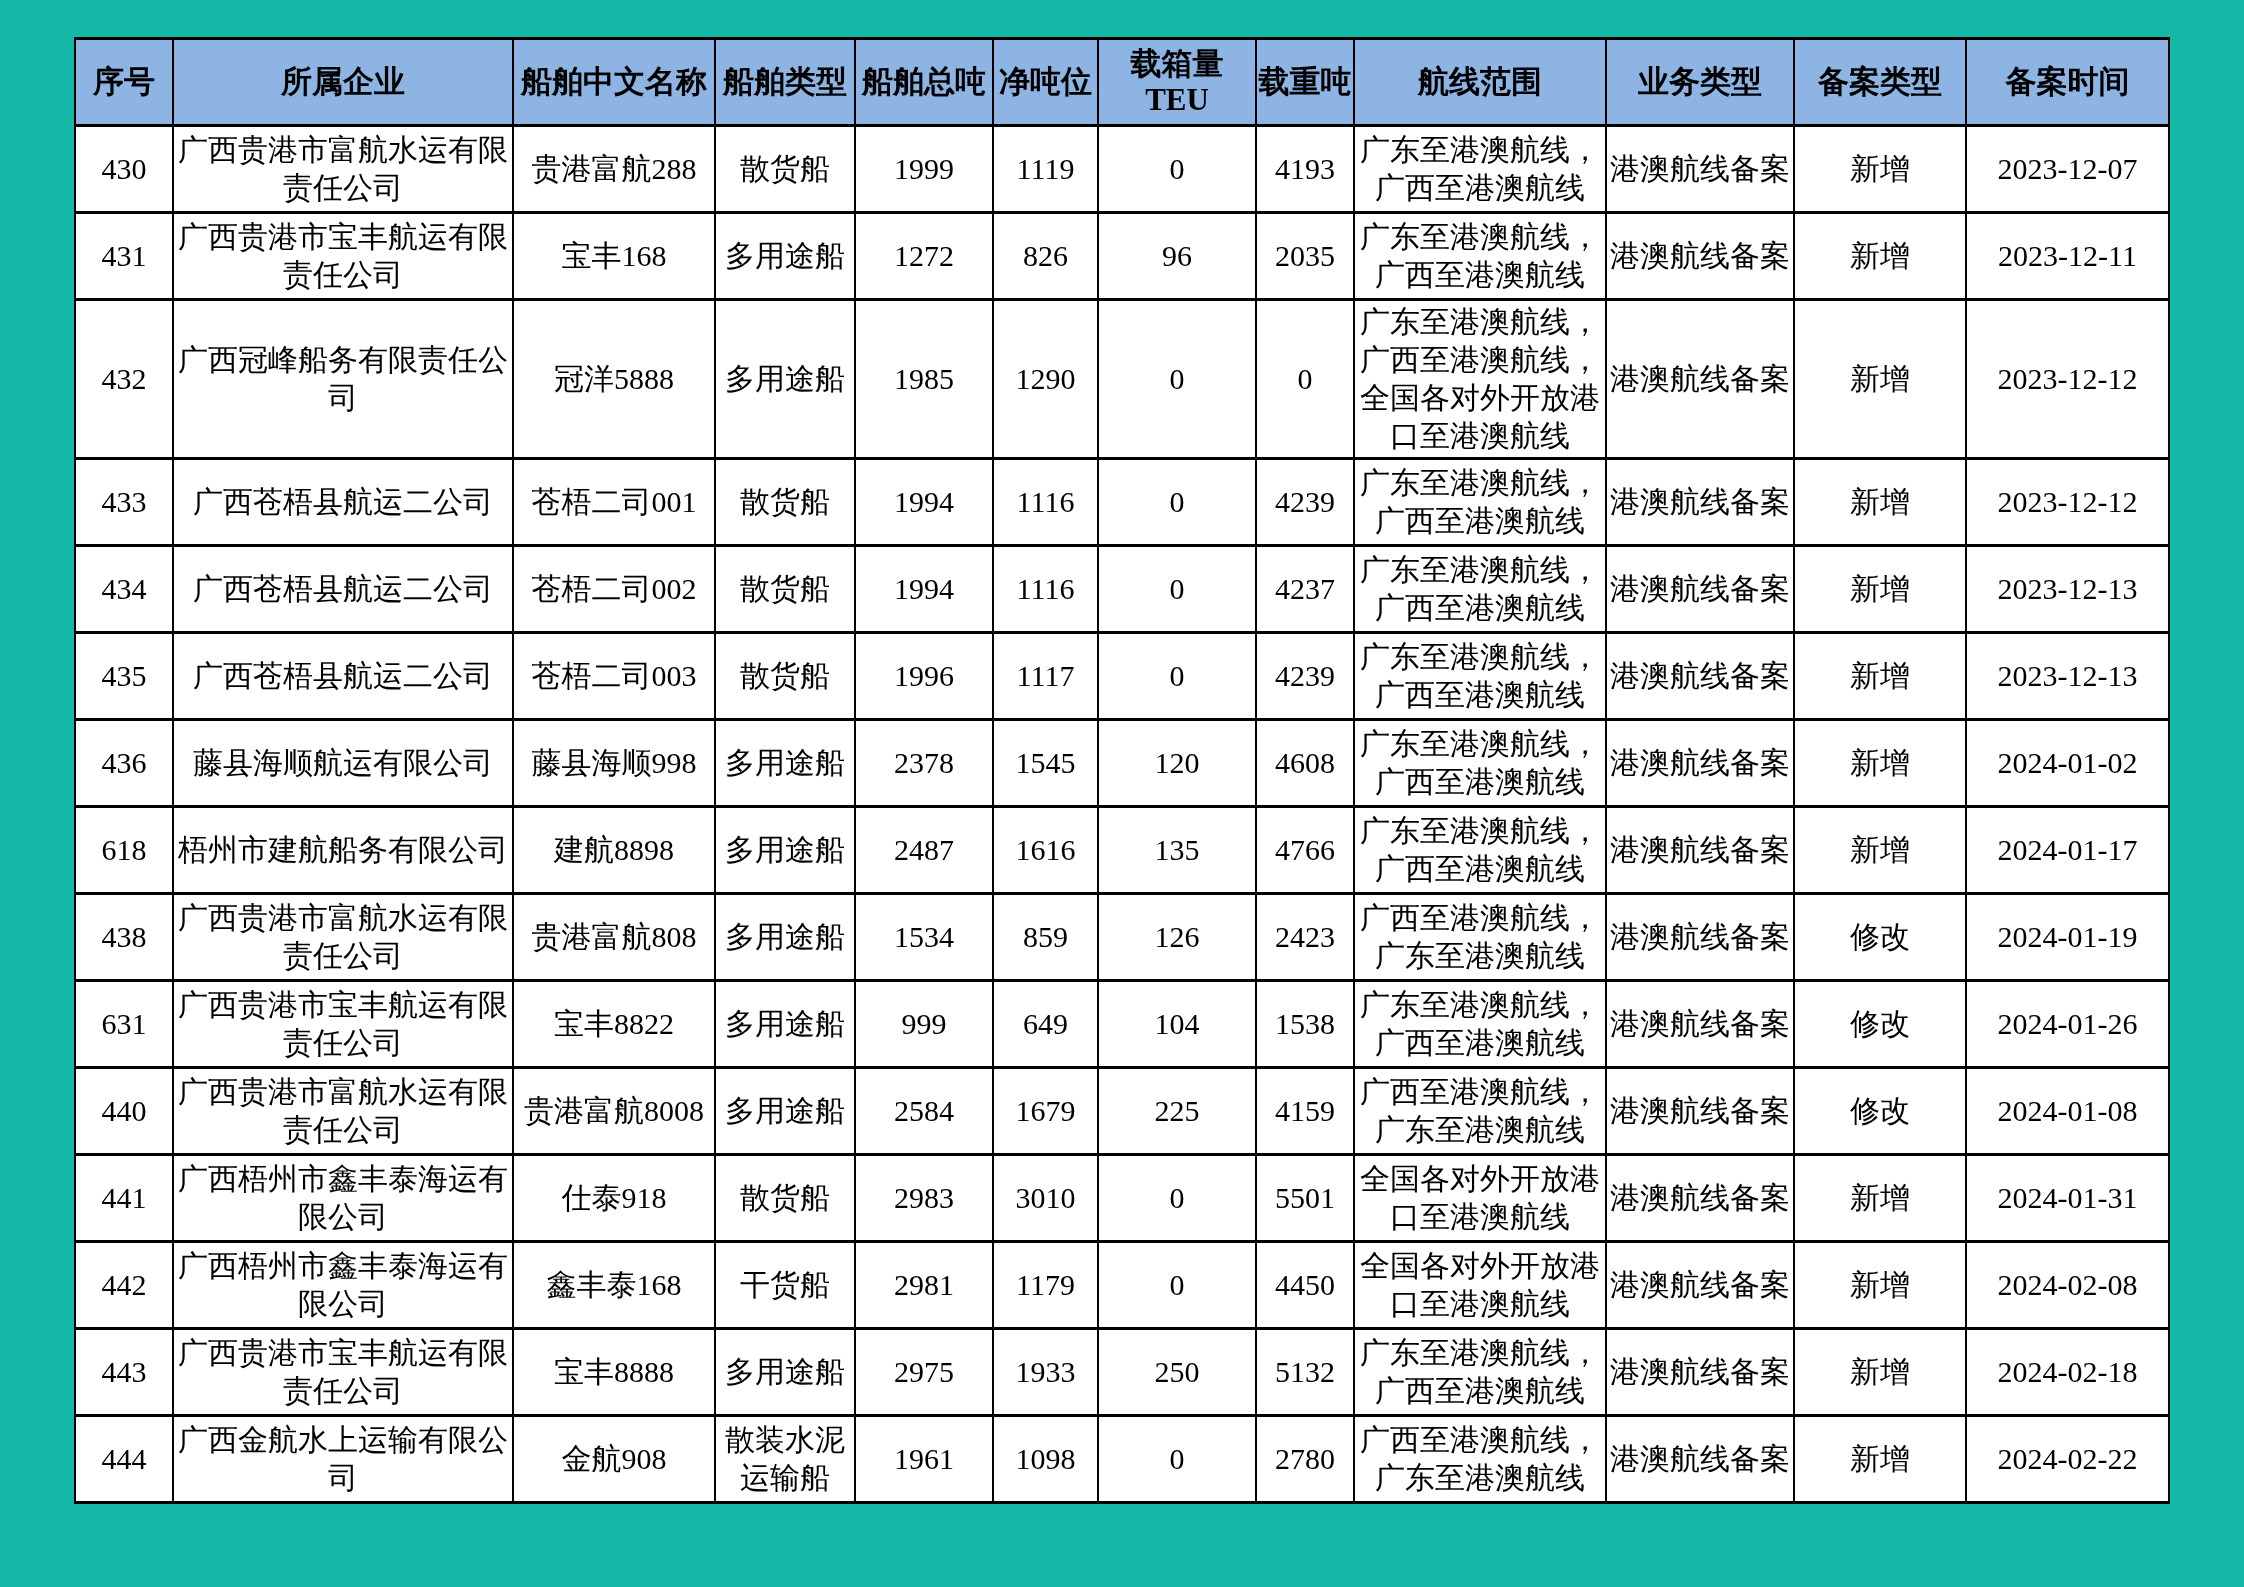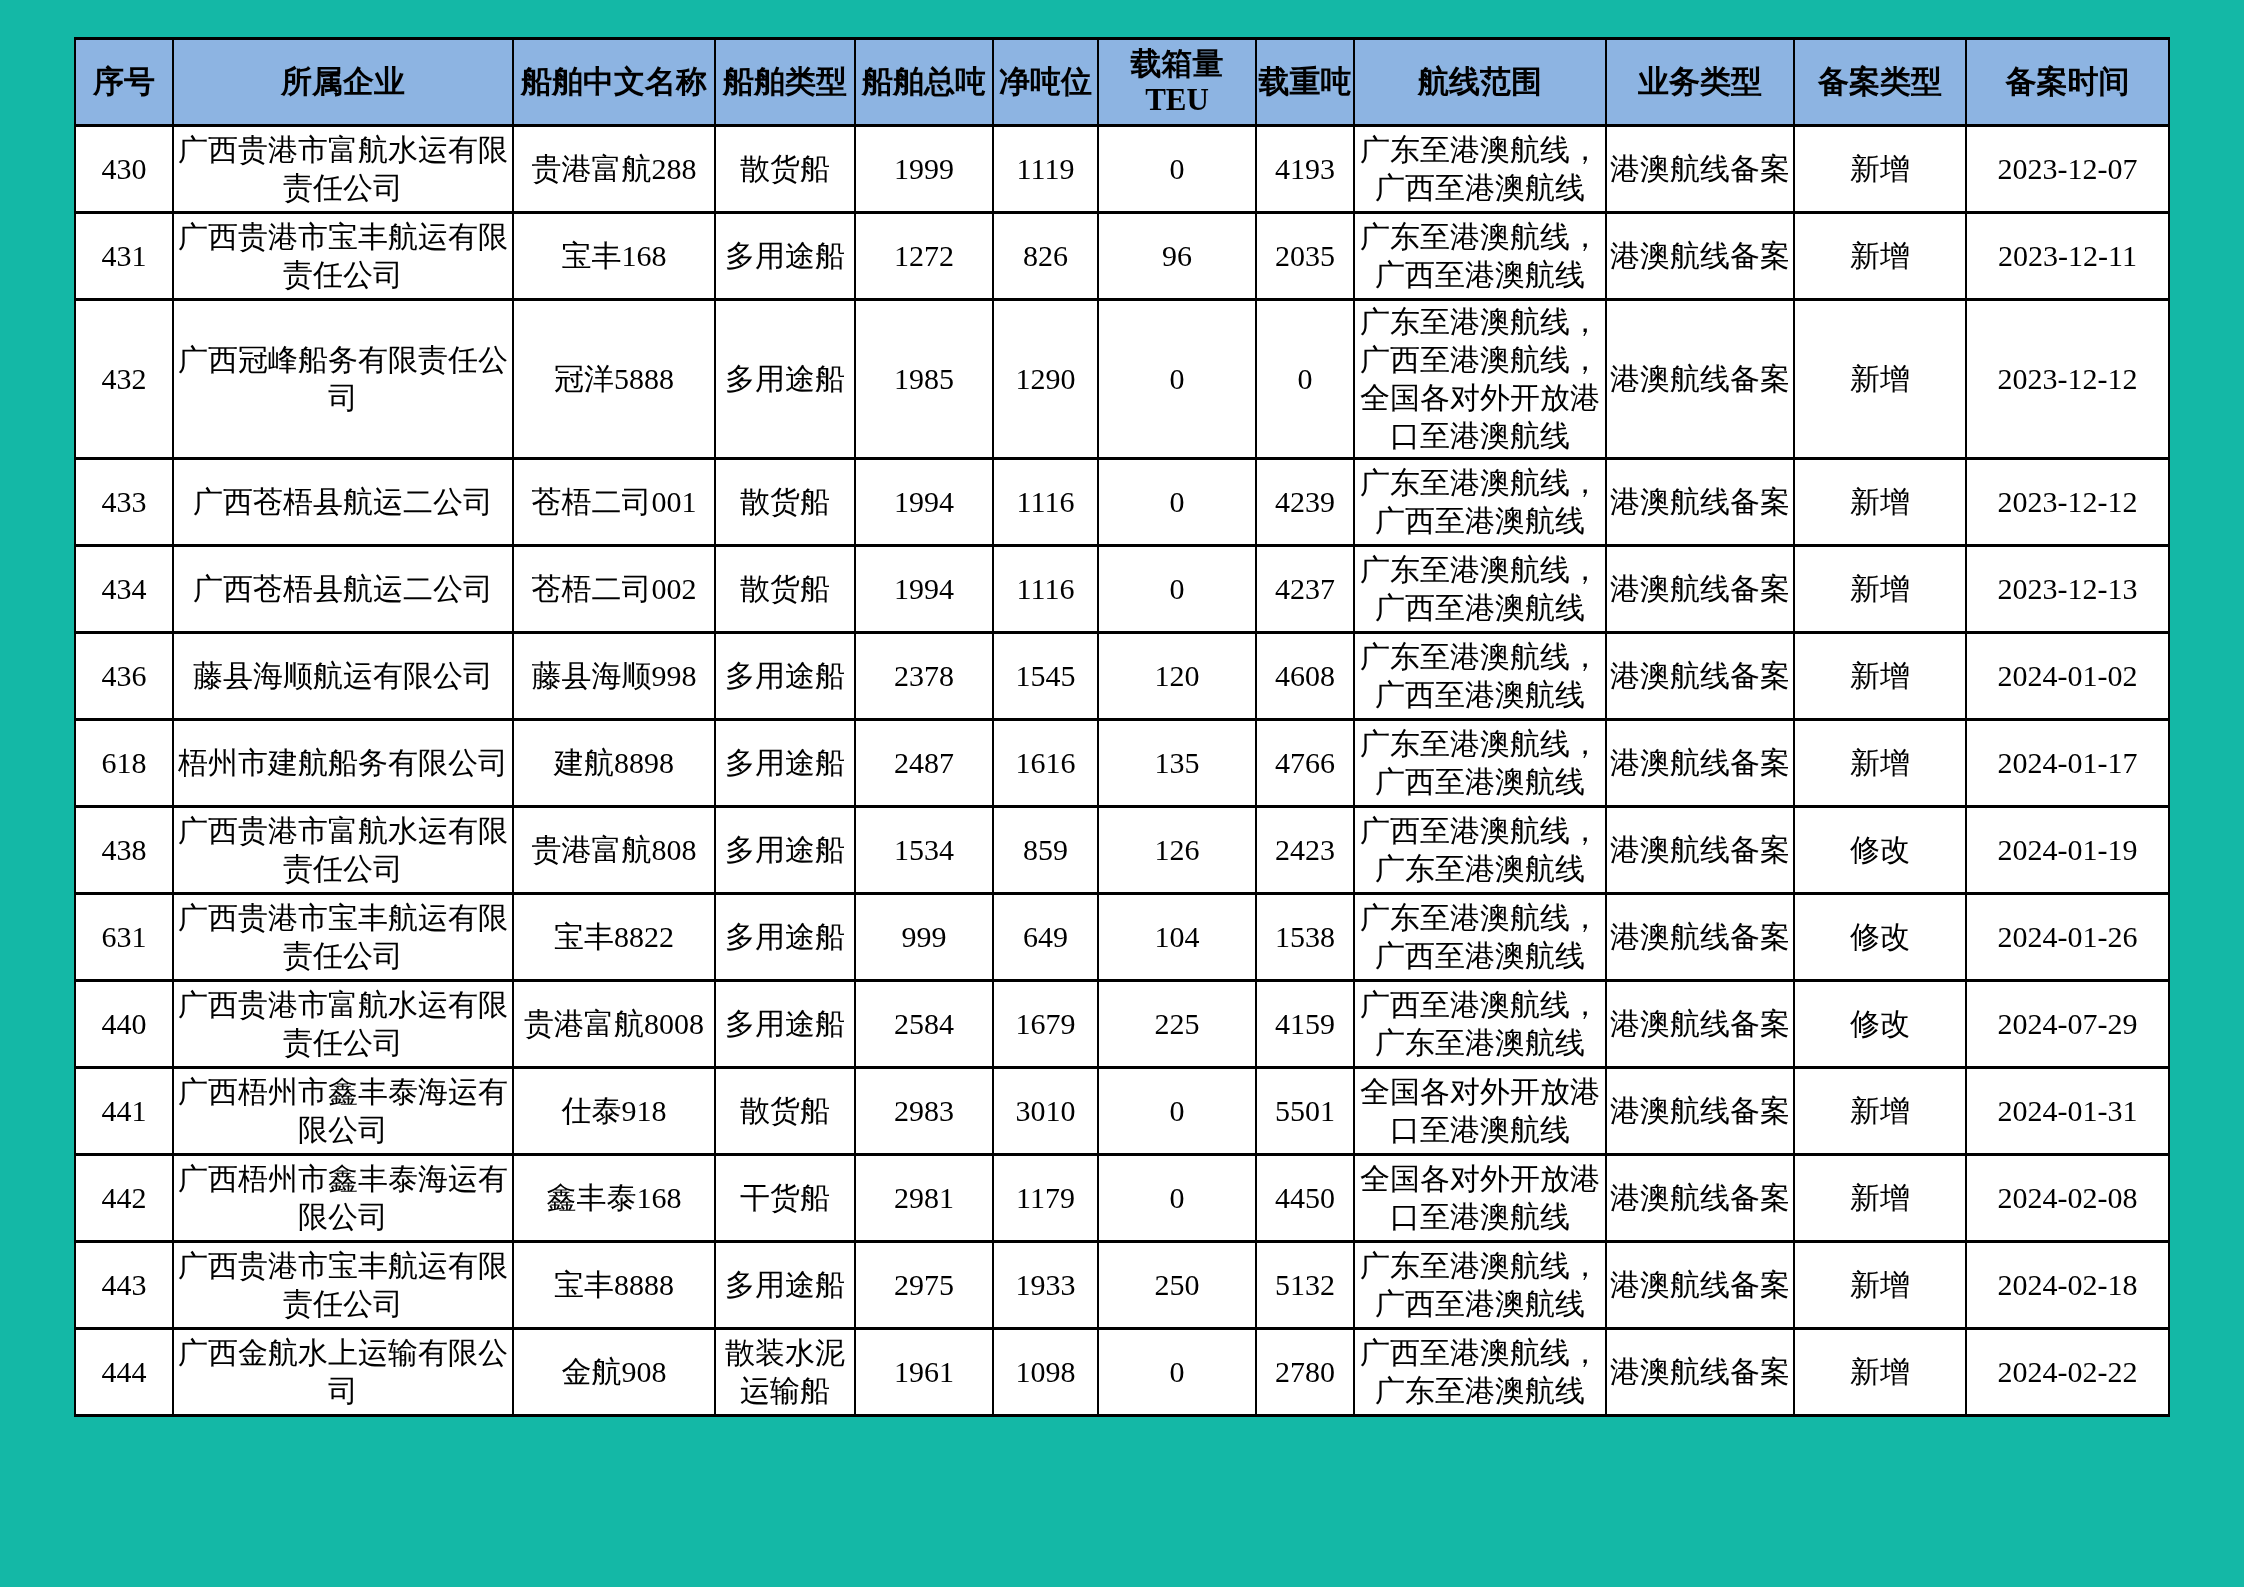--- a/index.html
+++ b/index.html
@@ -158,20 +158,34 @@
             <td class="c-gross">1994</td>
             <td class="c-net">1116</td>
             <td class="c-teu">0</td>
             <td class="c-dwt">4237</td>
             <td class="c-route">广东至港澳航线，广西至港澳航线</td>
             <td class="c-biz">港澳航线备案</td>
             <td class="c-rec">新增</td>
             <td class="c-date">2023-12-13</td>
           </tr>
           <tr>
+            <td class="c-seq">435</td>
+            <td class="c-company">广西苍梧县航运二公司</td>
+            <td class="c-name">苍梧二司003</td>
+            <td class="c-type">散货船</td>
+            <td class="c-gross">1996</td>
+            <td class="c-net">1117</td>
+            <td class="c-teu">0</td>
+            <td class="c-dwt">4239</td>
+            <td class="c-route">广东至港澳航线，广西至港澳航线</td>
+            <td class="c-biz">港澳航线备案</td>
+            <td class="c-rec">新增</td>
+            <td class="c-date">2023-12-13</td>
+          </tr>
+          <tr>
             <td class="c-seq">436</td>
             <td class="c-company">藤县海顺航运有限公司</td>
             <td class="c-name">藤县海顺998</td>
             <td class="c-type">多用途船</td>
             <td class="c-gross">2378</td>
             <td class="c-net">1545</td>
             <td class="c-teu">120</td>
             <td class="c-dwt">4608</td>
             <td class="c-route">广东至港澳航线，广西至港澳航线</td>
             <td class="c-biz">港澳航线备案</td>
@@ -225,21 +239,21 @@
             <td class="c-company">广西贵港市富航水运有限责任公司</td>
             <td class="c-name">贵港富航8008</td>
             <td class="c-type">多用途船</td>
             <td class="c-gross">2584</td>
             <td class="c-net">1679</td>
             <td class="c-teu">225</td>
             <td class="c-dwt">4159</td>
             <td class="c-route">广西至港澳航线，广东至港澳航线</td>
             <td class="c-biz">港澳航线备案</td>
             <td class="c-rec">修改</td>
-            <td class="c-date">2024-07-29</td>
+            <td class="c-date">2024-01-08</td>
           </tr>
           <tr>
             <td class="c-seq">441</td>
             <td class="c-company">广西梧州市鑫丰泰海运有限公司</td>
             <td class="c-name">仕泰918</td>
             <td class="c-type">散货船</td>
             <td class="c-gross">2983</td>
             <td class="c-net">3010</td>
             <td class="c-teu">0</td>
             <td class="c-dwt">5501</td>

